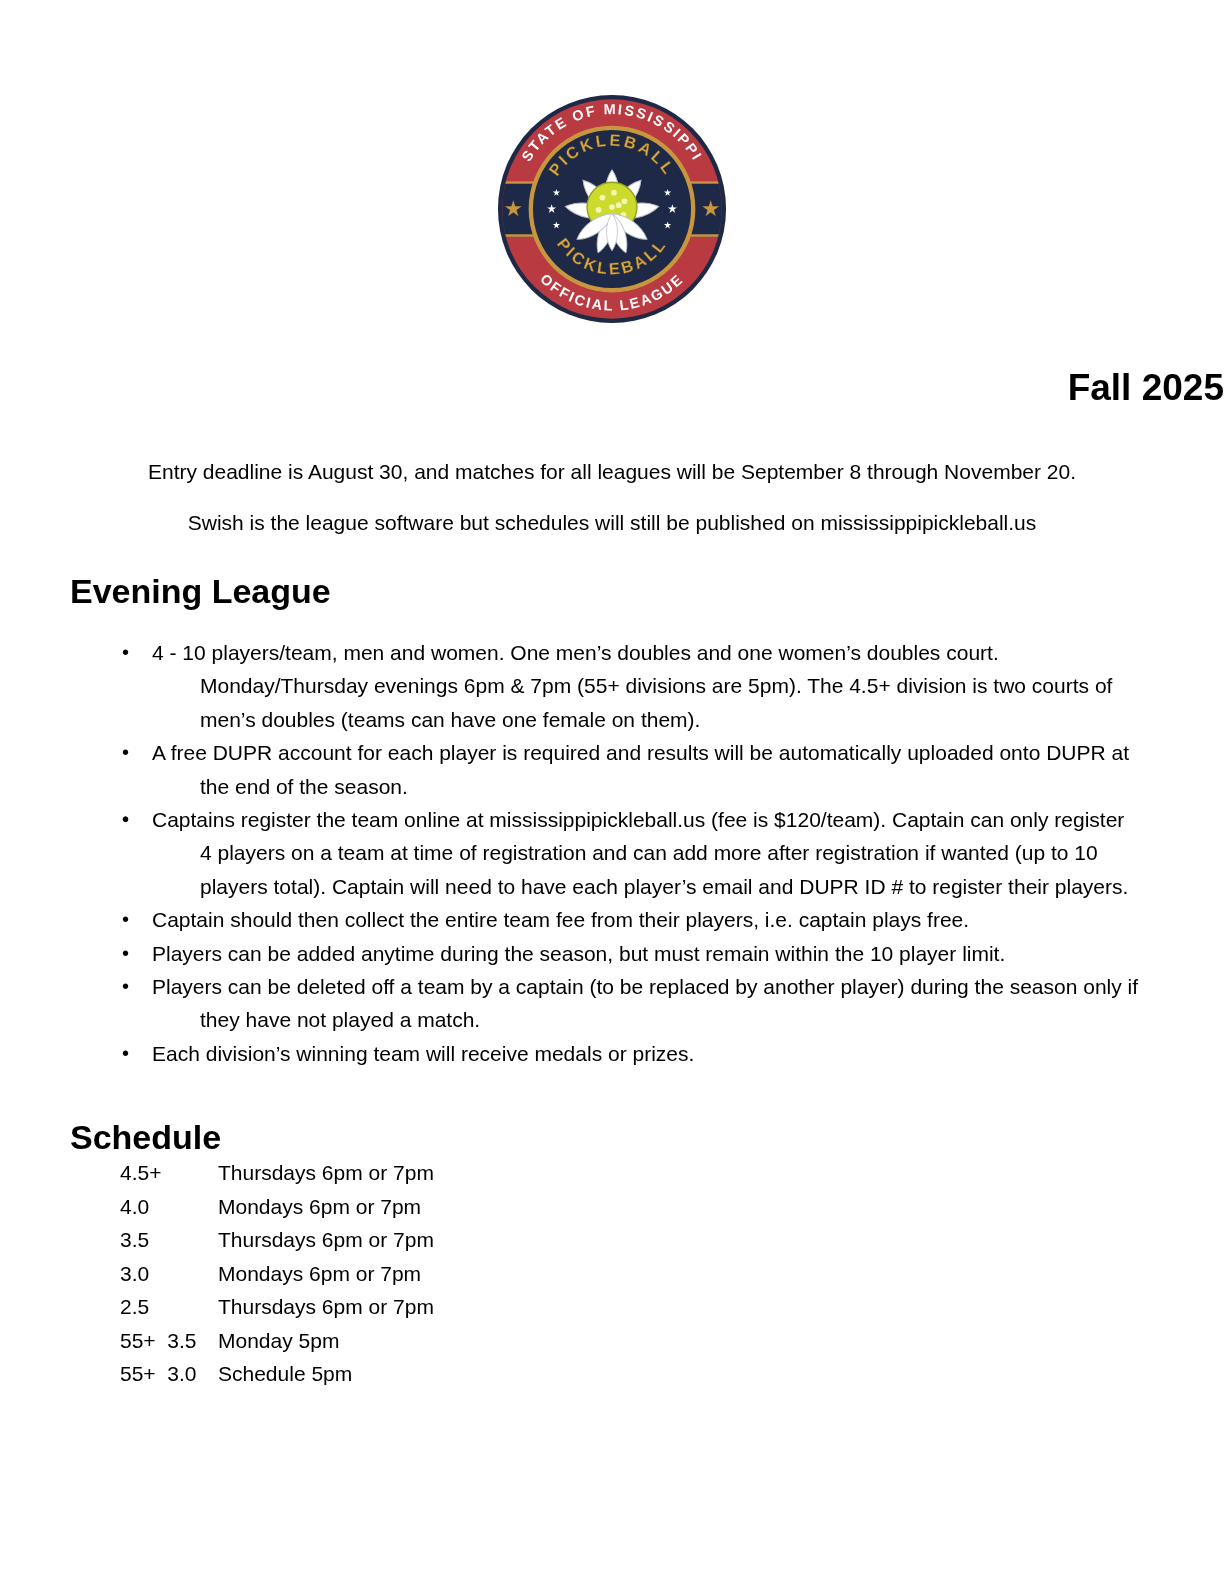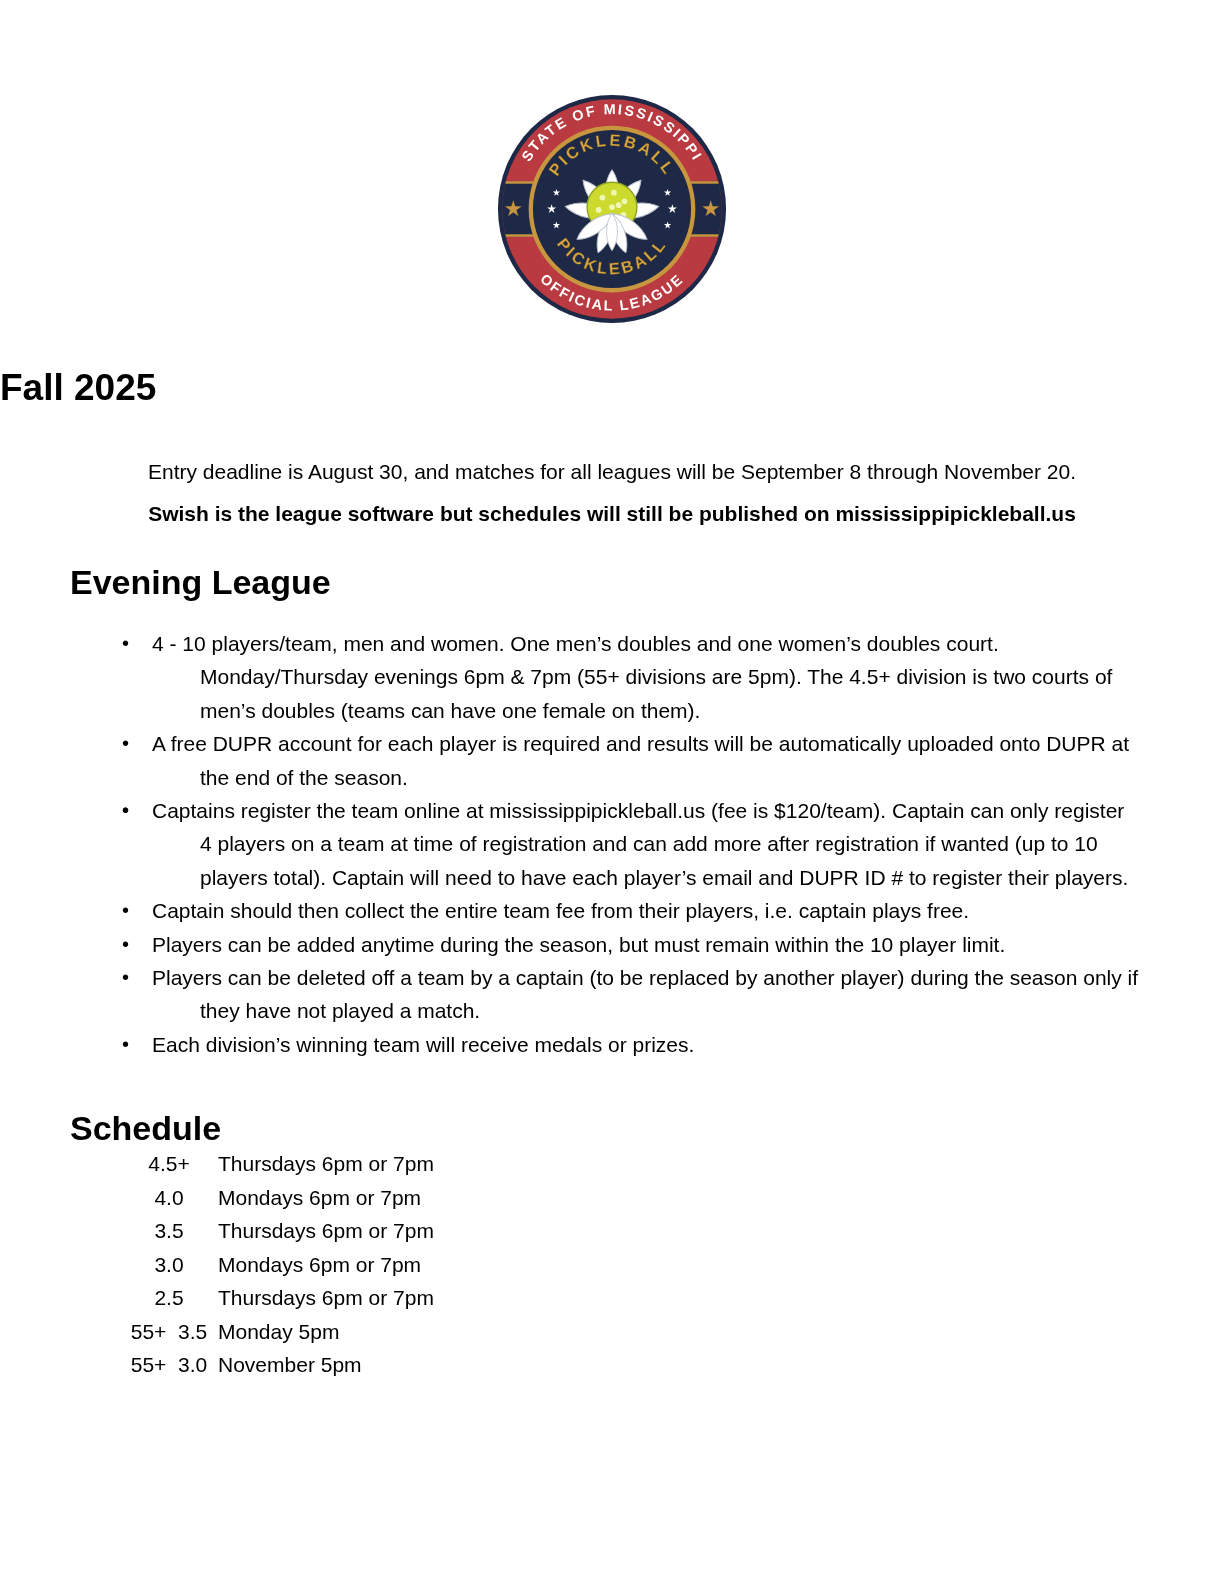--- a/index.html
+++ b/index.html
@@ -11,28 +11,28 @@
     overflow: hidden;
   }
   .page { width: 1224px; height: 1584px; position: relative; }
 
   
   .logo-wrap { padding-top: 94px; display: flex; justify-content: center; }
   .logo-wrap svg { width: 230px; height: 230px; display: block; }
 
   
   .doc-title {
-    margin: 44px 0 0 0;
+    margin: 44px 0 0 8px;
     font-size: 37px; line-height: 40px;
-    font-weight: bold; text-align: left;
+    font-weight: bold; text-align: right;
   }
 
   
   .intro { margin: 49px 40px 0; font-size: 21px; line-height: 30px; text-align: center; }
-  .intro.bold { margin-top: 12px; font-weight: bold; }
+  .intro.bold { margin-top: 21px; font-weight: normal; }
 
   
   h2.section {
     margin: 0 0 0 70px;
     font-size: 34px; line-height: 38px; font-weight: bold;
   }
   .h2-evening { margin-top: 34px !important; }
   .h2-schedule { margin-top: 48px !important; }
 
   
@@ -51,21 +51,21 @@
   ul.bullets .marker {
     position: absolute;
     left: 122px; top: 0;
     display: block;
     text-indent: 0;
     font-size: 20px;
     line-height: 33.4px;
   }
 
   
-  .schedule-rows { margin: 0 0 0 120px; font-size: 21px; line-height: 33.5px; text-align: center; }
+  .schedule-rows { margin: 0 0 0 120px; font-size: 21px; line-height: 33.5px; }
   .srow { display: flex; }
   .srow .division { width: 98px; white-space: pre; }
 </style>
 </head>
 <body>
 
 <div class="page">
 
   <div class="logo-wrap">
     <svg viewBox="0 0 240 240" xmlns="http://www.w3.org/2000/svg">
@@ -214,17 +214,17 @@
     <div class="srow">
       <span class="division">2.5</span>
       <span class="time">Thursdays 6pm or 7pm</span>
     </div>
     <div class="srow">
       <span class="division">55+  3.5</span>
       <span class="time">Monday 5pm</span>
     </div>
     <div class="srow">
       <span class="division">55+  3.0</span>
-      <span class="time">November 5pm</span>
+      <span class="time">Schedule 5pm</span>
     </div>
   </div>
 
 </div>
 
 </body></html>

